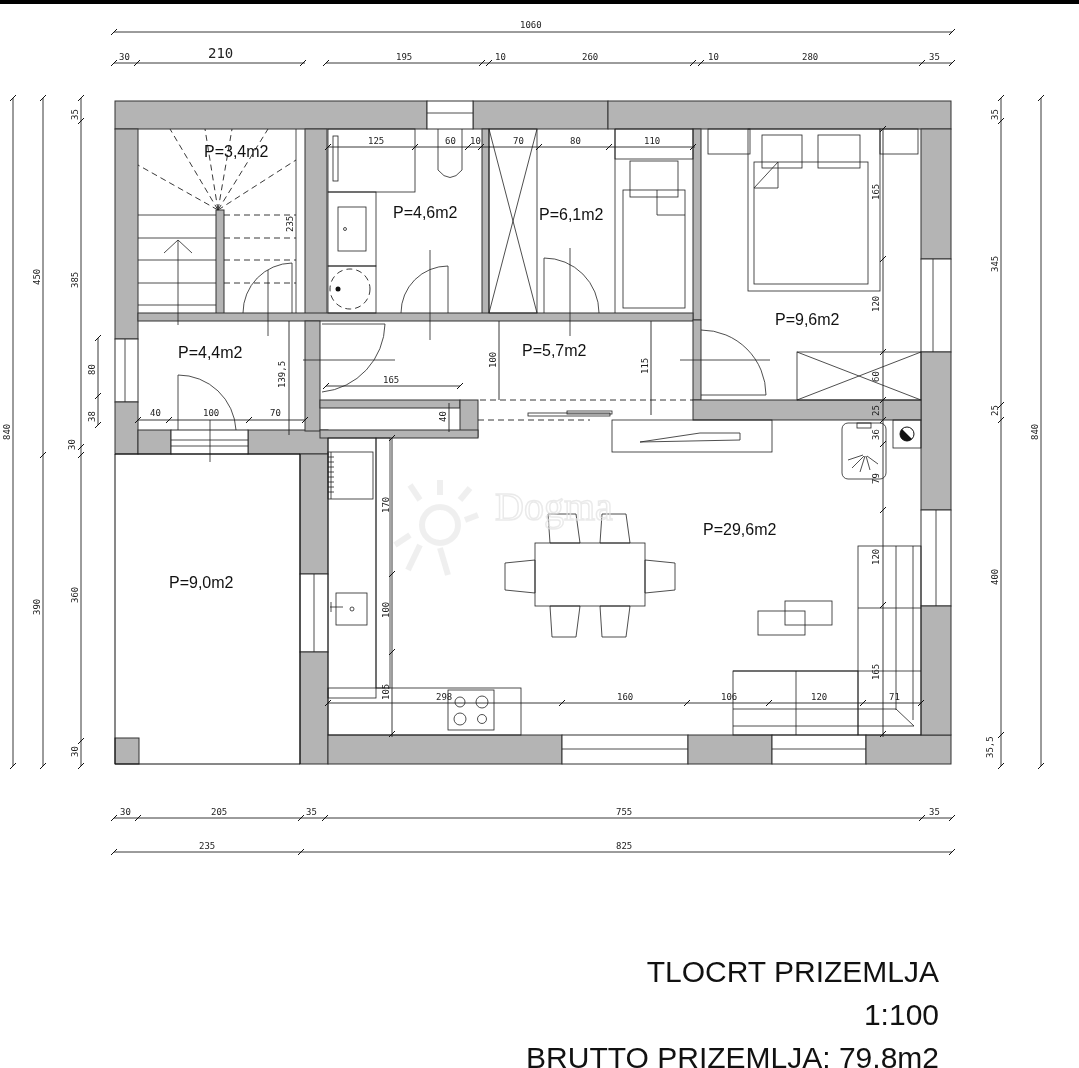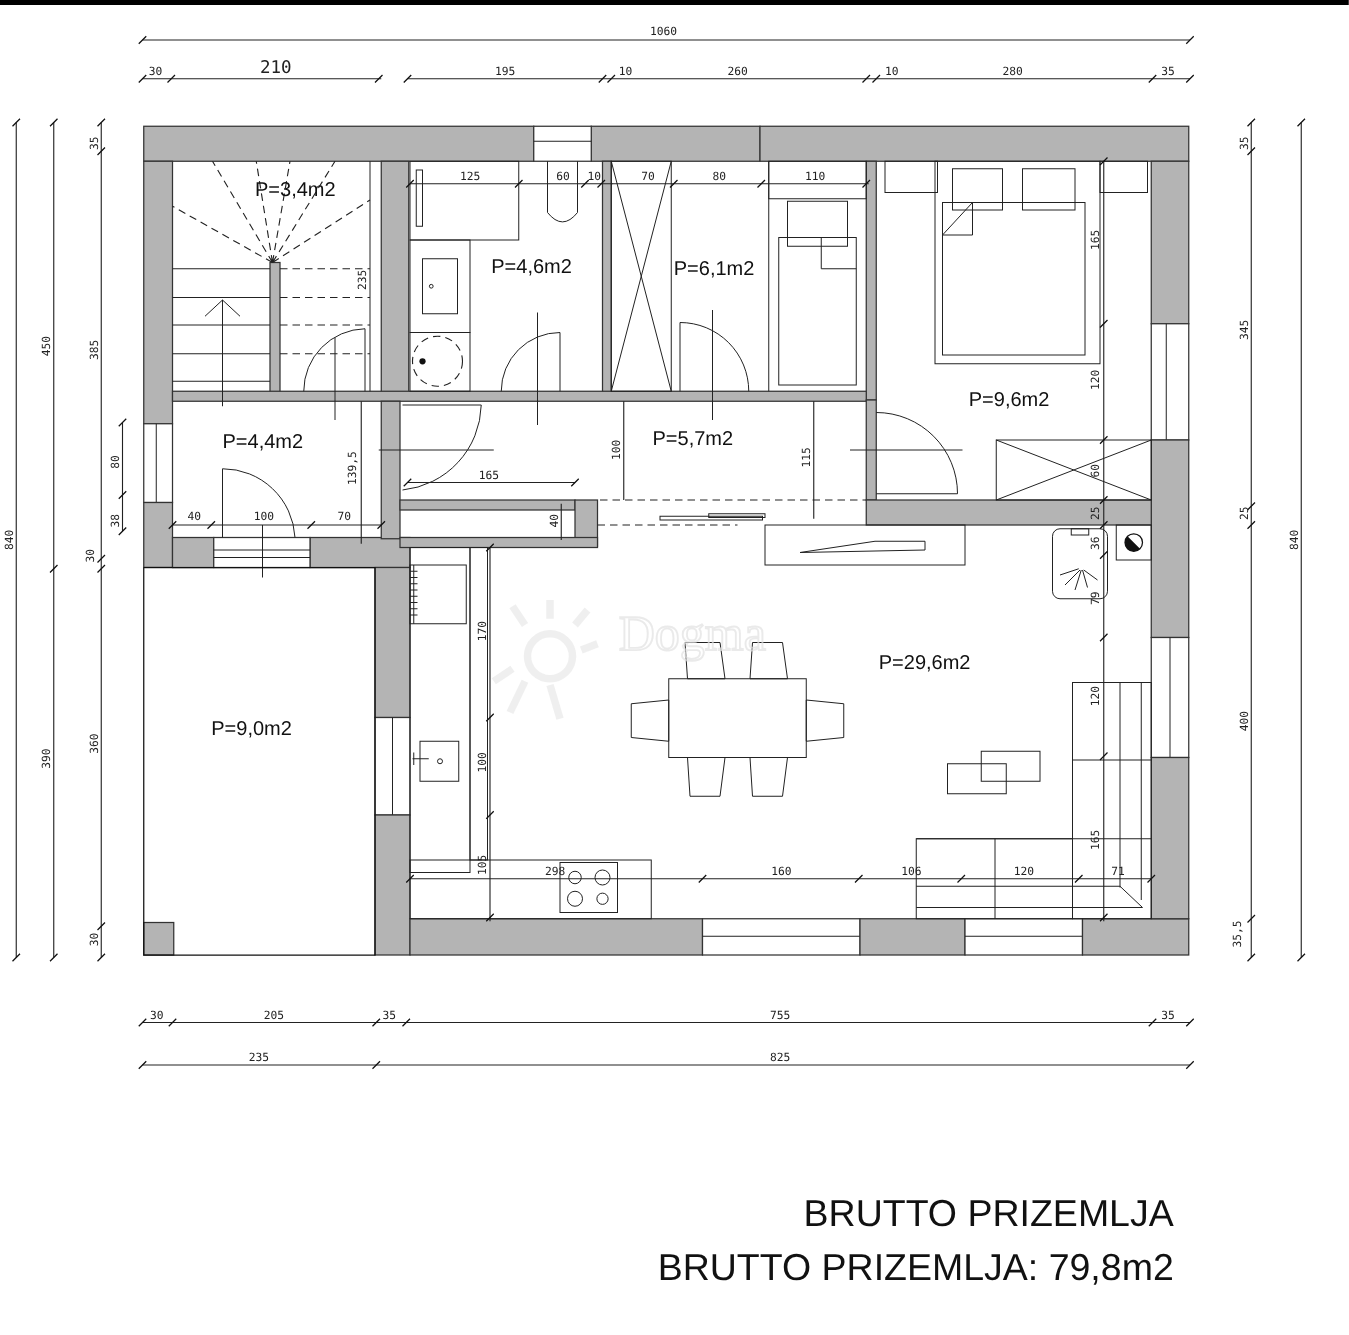--- a/index.html
+++ b/index.html
@@ -345,15 +345,16 @@
     <text class="room" x="539" y="220">P=6,1m2</text>
     <text class="room" x="775" y="325">P=9,6m2</text>
     <text class="room" x="178" y="358">P=4,4m2</text>
     <text class="room" x="522" y="356">P=5,7m2</text>
     <text class="room" x="703" y="535">P=29,6m2</text>
     <text class="room" x="169" y="588">P=9,0m2</text>
   </g>
 </svg>
 
 <div class="title-block">
-  <div>BRUTTO PRIZEMLJA</div>
+  <div>TLOCRT PRIZEMLJA</div>
+  <div>1:100</div>
   <div>BRUTTO PRIZEMLJA: 79,8m2</div>
 </div>
 
 </body></html>

